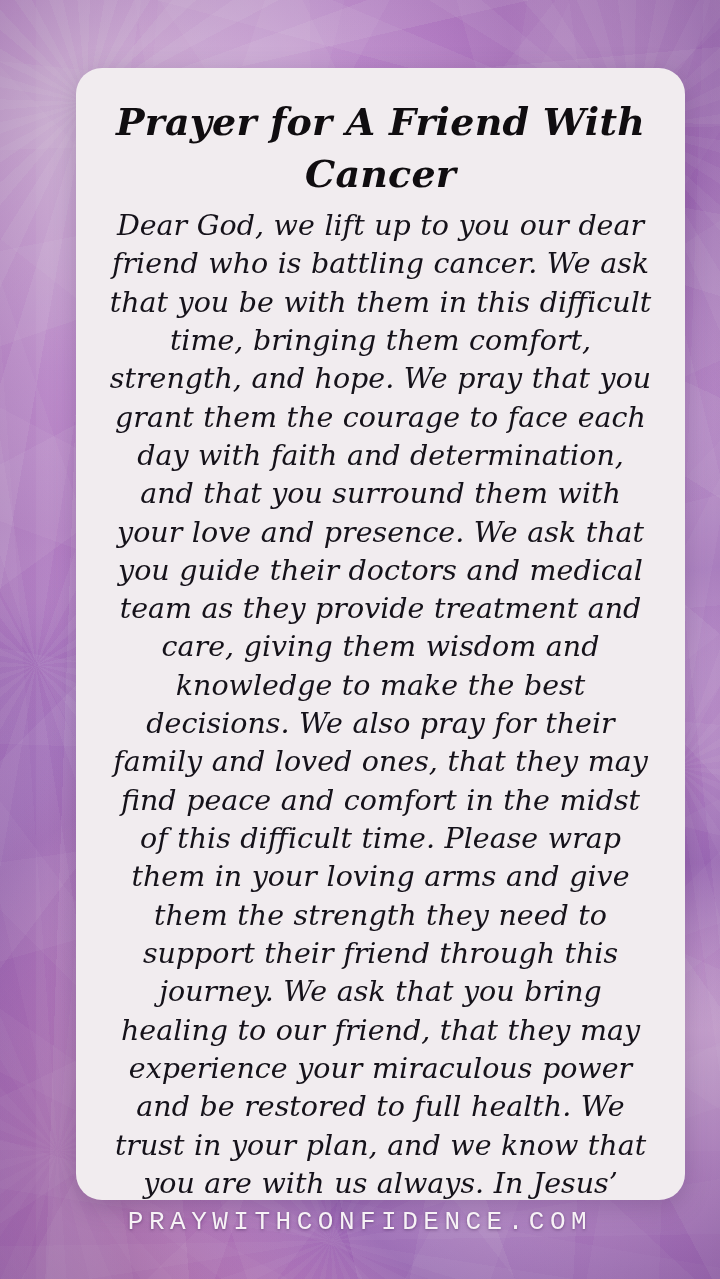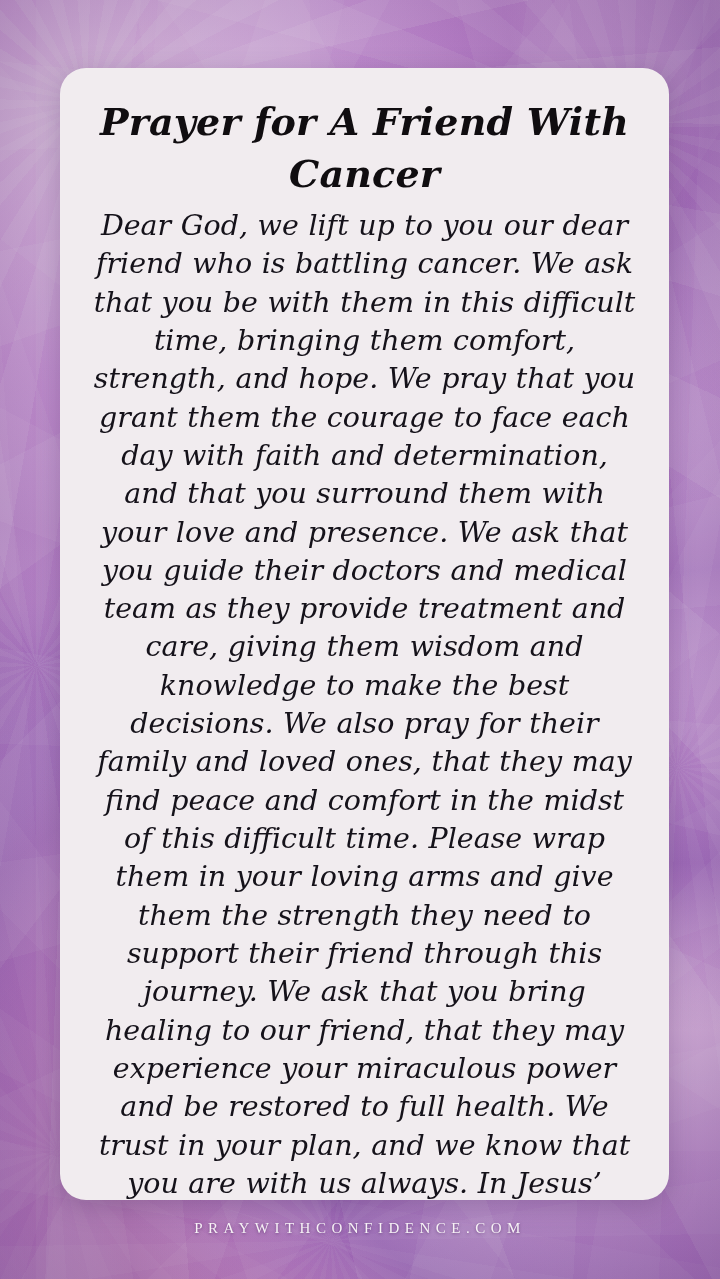--- a/index.html
+++ b/index.html
@@ -66,21 +66,21 @@
     position: absolute;
     inset: 0;
     background:
       radial-gradient(ellipse at 50% 45%, rgba(255,255,255,0.10) 0%, rgba(255,255,255,0) 55%),
       radial-gradient(ellipse at 50% 50%, rgba(90,50,110,0) 55%, rgba(85,45,105,0.30) 100%);
   }
 
   
   #prayer-card {
     position: absolute;
-    left: 60px;
+    left: 76px;
     top: 68px;
     width: 609px;
     height: 1132px;
     background: #f1ecef;
     border-radius: 26px;
     box-shadow: 0 6px 26px rgba(70,35,90,0.28);
     padding: 26px 28px 24px 28px;
     overflow: hidden;
   }
 
@@ -108,22 +108,22 @@
     word-spacing: 0.5px;
   }
 
   
   #site-footer {
     position: absolute;
     left: 0;
     right: 0;
     bottom: 42px;
     text-align: center;
-    font-family: Liberation Serif, serif;
-    font-size: 15px;
+    font-family: Liberation Mono, monospace;
+    font-size: 26px;
     letter-spacing: 5.5px;
     color: #f7f2f6;
     text-shadow: 0 1px 3px rgba(70,35,90,0.55);
   }
 </style>
 </head>
 <body>
 
 <div id="bg-roses"></div>
 <div id="bg-petals"></div>

